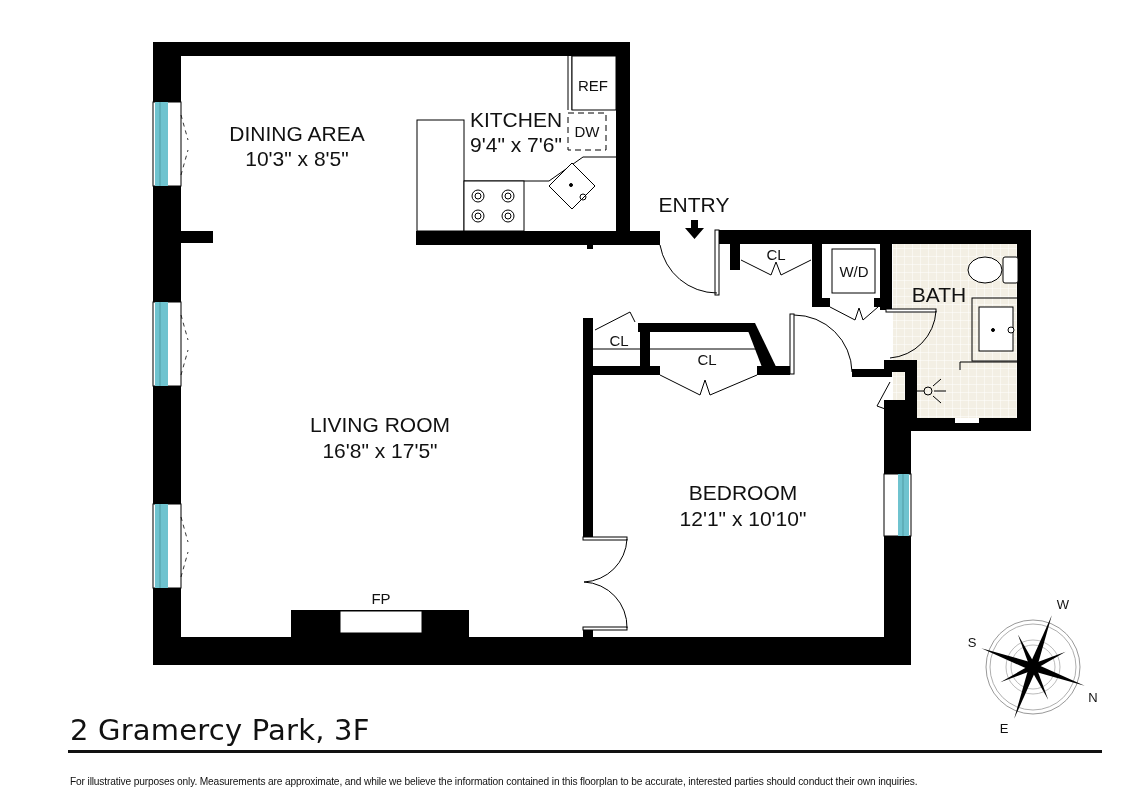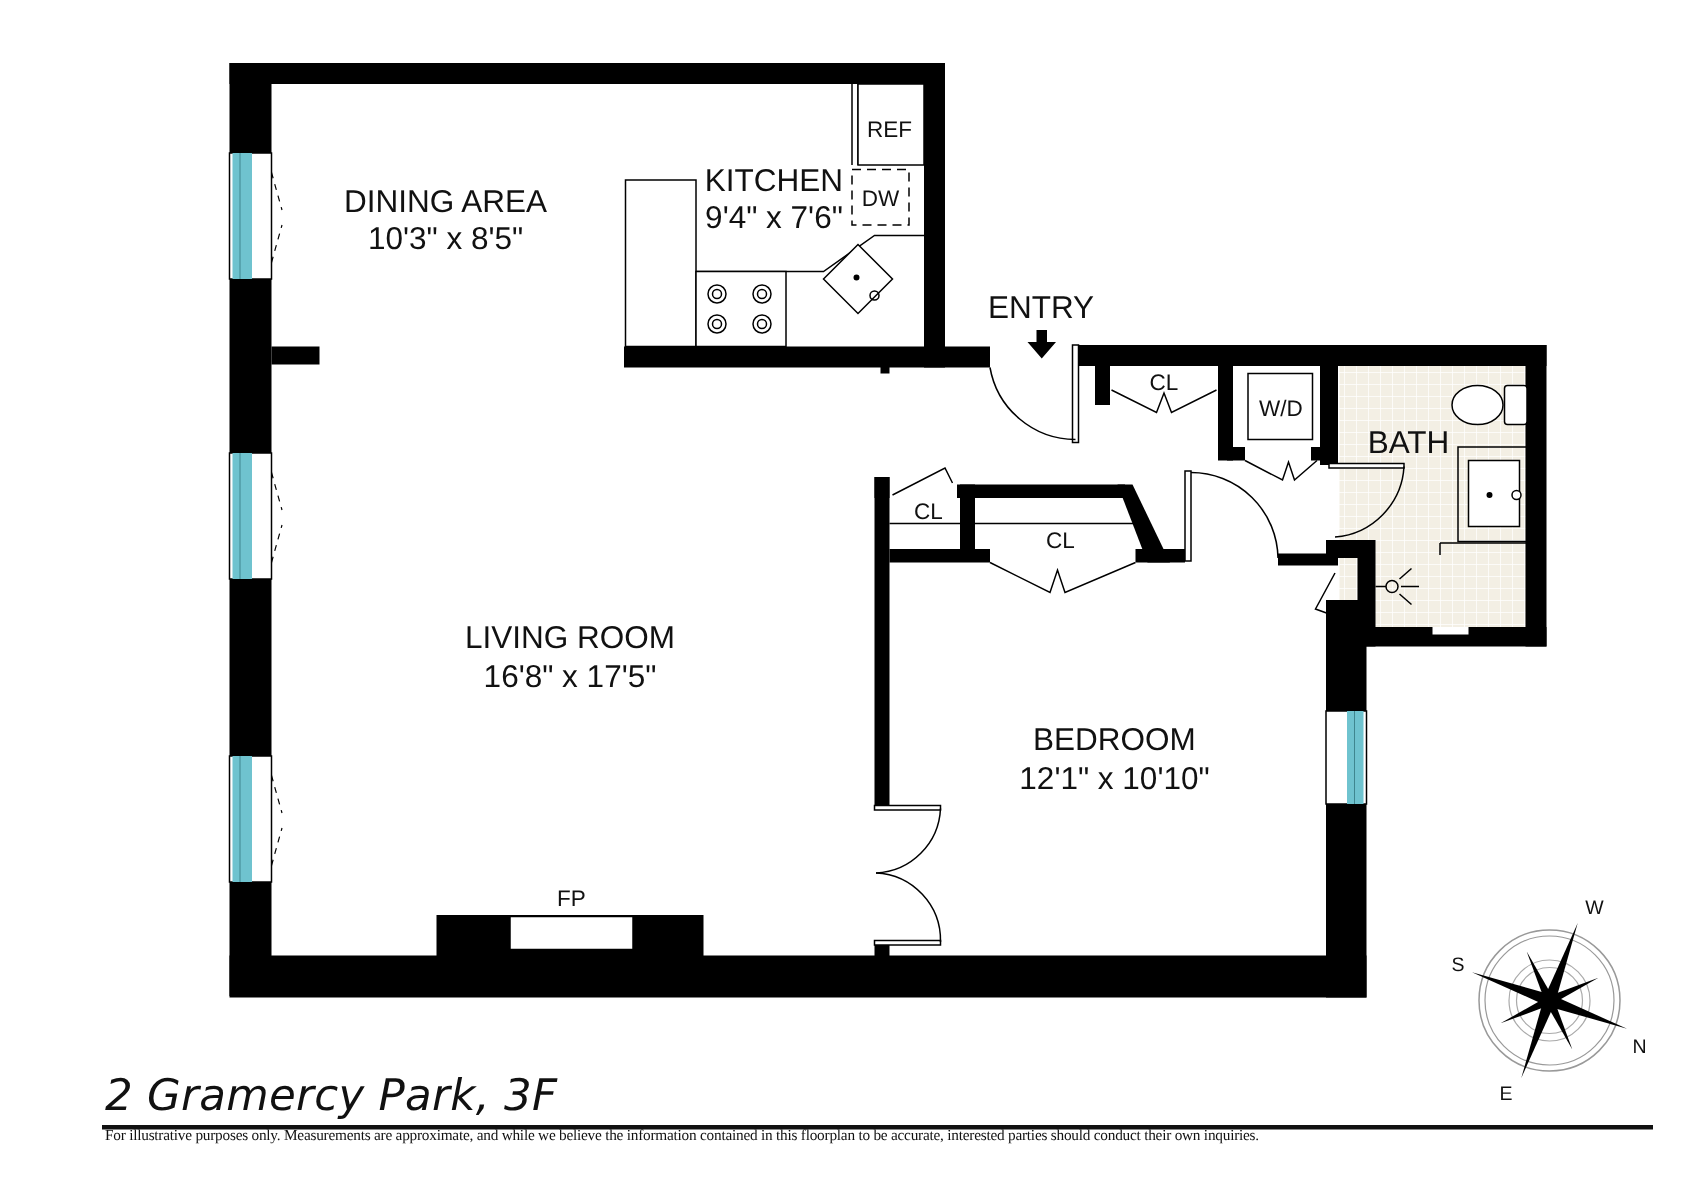--- a/index.html
+++ b/index.html
@@ -2,23 +2,23 @@
 <html><head>
   <meta charset="utf-8">
   <style>
     html, body { margin: 0; padding: 0; background: #ffffff; }
     body { width: 1132px; height: 800px; position: relative; overflow: hidden; font-family: "Liberation Sans", sans-serif; }
     #plan { position: absolute; left: 0; top: 0; width: 1132px; height: 800px; }
     .room-label { font-family: "Liberation Sans", sans-serif; font-size: 21px; fill: #111; text-anchor: middle; }
     .small-label { font-family: "Liberation Sans", sans-serif; font-size: 15px; fill: #111; text-anchor: middle; }
     .entry-label { font-family: "Liberation Sans", sans-serif; font-size: 21px; fill: #111; text-anchor: middle; }
     .compass-label { font-family: "Liberation Sans", sans-serif; font-size: 13px; fill: #111; text-anchor: middle; }
-    .title { position: absolute; left: 70px; top: 713px; font-size: 29px; color: #111; font-family: "DejaVu Sans", sans-serif; letter-spacing: 0.2px; font-style: italic; }
+    .title { position: absolute; left: 70px; top: 713px; font-size: 29px; color: #111; font-family: "DejaVu Sans", sans-serif; letter-spacing: 0.2px; }
     .rule { position: absolute; left: 68px; top: 750px; width: 1034px; height: 3px; background: #111; }
-    .disclaimer { position: absolute; left: 70px; top: 752px; font-size: 10.2px; color: #111; font-family: Liberation Serif, serif; white-space: nowrap; letter-spacing: -0.15px; }
+    .disclaimer { position: absolute; left: 70px; top: 776px; font-size: 10.2px; color: #111; font-family: Liberation Sans, sans-serif; white-space: nowrap; letter-spacing: -0.15px; }
   </style>
 </head>
 <body>
 
 <svg id="plan" viewBox="0 0 1132 800" xmlns="http://www.w3.org/2000/svg">
   <defs>
     <pattern id="tile" width="8" height="8" patternUnits="userSpaceOnUse">
       <rect width="8" height="8" fill="#f3efe4"></rect>
       <path d="M8 0 L0 0 0 8" fill="none" stroke="#ffffff" stroke-width="1"></path>
     </pattern>

